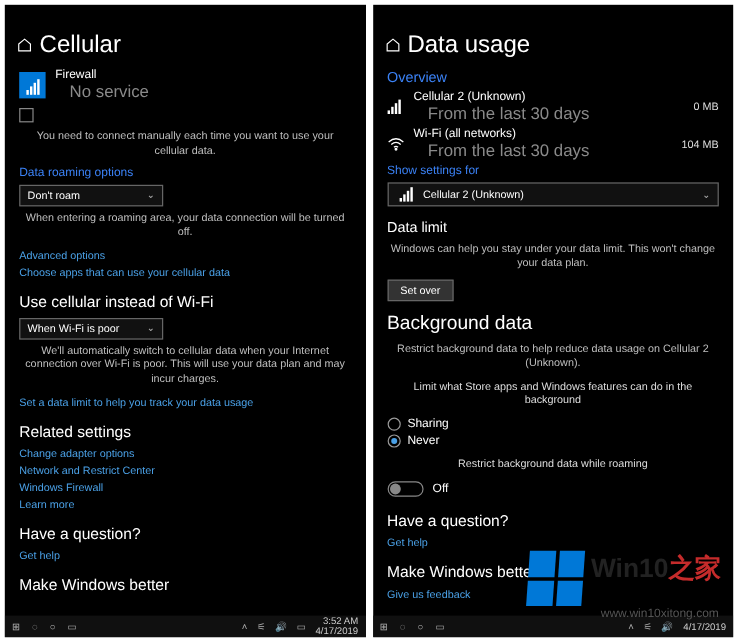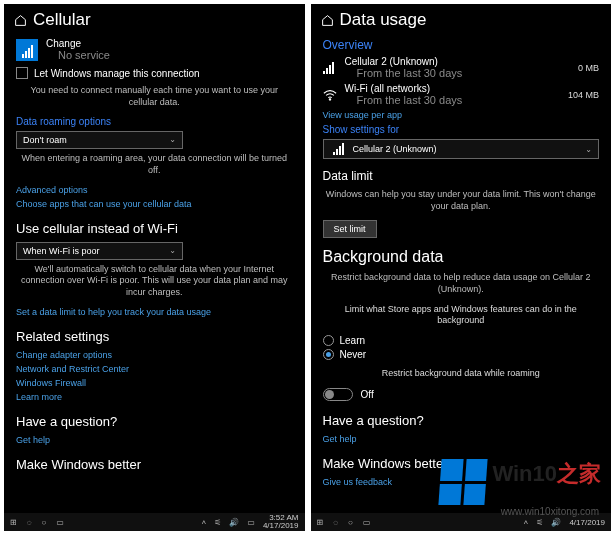--- a/index.html
+++ b/index.html
@@ -21,22 +21,22 @@
     flex: 1;
     display: flex;
     flex-direction: column;
     overflow: hidden;
     position: relative;
   }
   .panel-header {
     display: flex;
     align-items: center;
     gap: 6px;
-    padding: 6px 10px 8px 10px;
-    font-size: 17px;
+    padding: 22px 10px 8px 10px;
+    font-size: 20px;
     font-weight: 400;
   }
   .home-icon svg { width: 13px; height: 13px; display:block; }
   .content {
     padding: 0 12px 0 12px;
     flex: 1;
     overflow: hidden;
   }
   .net-row {
     display: flex;
@@ -54,31 +54,31 @@
     padding: 3px;
   }
   .signal-box span {
     width: 2px; background: #fff;
   }
   .signal-box span:nth-child(1){height:4px}
   .signal-box span:nth-child(2){height:7px}
   .signal-box span:nth-child(3){height:10px}
   .signal-box span:nth-child(4){height:13px}
   .net-name { font-size: 10px; }
-  .sub { color: #8a8a8a; font-size: 11px; padding-left: 12px; }
+  .sub { color: #8a8a8a; font-size: 14px; padding-left: 12px; }
   .checkbox-row { display:flex; align-items:center; gap:6px; margin:4px 0 6px 0;}
   .checkbox {
     width:12px;height:12px;border:1px solid #888;
   }
   .desc { color:#bfbfbf; font-size:9px; line-height:1.3; margin-bottom:8px;text-align:center;}
   .subhead { font-size:10px; margin-bottom:4px; color:#3b82f6;}
   .section-title { font-size:13px; margin:12px 0 6px 0; font-weight:400;}
   .select {
     border:1px solid #666; padding:3px 6px; display:flex; justify-content:space-between;
-    font-size:9px; width:167px; background:#111;
+    font-size:9px; width:120px; background:#111;
   }
   .select.full { width: 100%; }
   .chev { font-size:8px; color:#aaa;}
   .link { color:#4aa0e6; font-size:9px; display:block; margin:4px 0; cursor:pointer;}
   .usage-row { display:flex; align-items:center; justify-content:space-between; margin:4px 0;}
   .usage-left { display:flex; align-items:center; gap:8px;}
   .bars-icon { display:flex; align-items:flex-end; gap:1px; width:14px;height:12px;}
   .bars-icon span{width:2px;background:#fff;}
   .bars-icon span:nth-child(1){height:3px}
   .bars-icon span:nth-child(2){height:6px}
@@ -142,27 +142,26 @@
   </div>
   <div class="content">
     <div class="net-row">
       <div class="signal-box">
         <span></span>
           <span></span>
           <span></span>
           <span></span>
       </div>
       <div>
-        <div class="net-name">Change</div>
+        <div class="net-name">Firewall</div>
         <div class="sub">No service</div>
       </div>
     </div>
     <div class="checkbox-row">
       <div class="checkbox"></div>
-      <span>Let Windows manage this connection</span>
     </div>
     <div class="desc">You need to connect manually each time you want to use your cellular data.</div>
 
     <div class="subhead">Data roaming options</div>
     <div class="select">
       <span>Don't roam</span>
       <span class="chev">⌄</span>
     </div>
     <div class="desc" style="margin-top:4px">When entering a roaming area, your data connection will be turned off.</div>
     <a class="link">Advanced options</a>
@@ -246,46 +245,45 @@
           </svg>
         </div>
         <div>
           <div>Wi-Fi (all networks)</div>
           <div class="sub">From the last 30 days</div>
         </div>
       </div>
       <div class="usage-val">104 MB</div>
     </div>
 
-    <a class="link">View usage per app</a>
 
     <div class="subhead" style="">Show settings for</div>
     <div class="select full select-row">
       <div style="display:flex;align-items:center;gap:6px">
         <div class="bars-icon">
             <span></span>
             <span></span>
             <span></span>
             <span></span>
           </div>
         <span>Cellular 2 (Unknown)</span>
       </div>
       <span class="chev">⌄</span>
     </div>
 
     <div class="section-title" style="margin-top:10px;font-size:12px">Data limit</div>
     <div class="desc">Windows can help you stay under your data limit. This won't change your data plan.</div>
-    <div class="btn">Set limit</div>
+    <div class="btn">Set over</div>
 
     <div class="section-title" style="margin-top:10px;font-size:16px">Background data</div>
     <div class="desc">Restrict background data to help reduce data usage on Cellular 2 (Unknown).</div>
     <div class="desc" style="color:#ddd">Limit what Store apps and Windows features can do in the background</div>
     <div class="radio-row">
       <div class="radio"></div>
-      <span>Learn</span>
+      <span>Sharing</span>
     </div>
     <div class="radio-row">
       <div class="radio checked"></div>
       <span>Never</span>
     </div>
 
     <div class="desc" style="margin-top:8px;color:#ddd">Restrict background data while roaming</div>
     <div class="toggle-row">
       <div class="toggle"></div>
       <span>Off</span>

